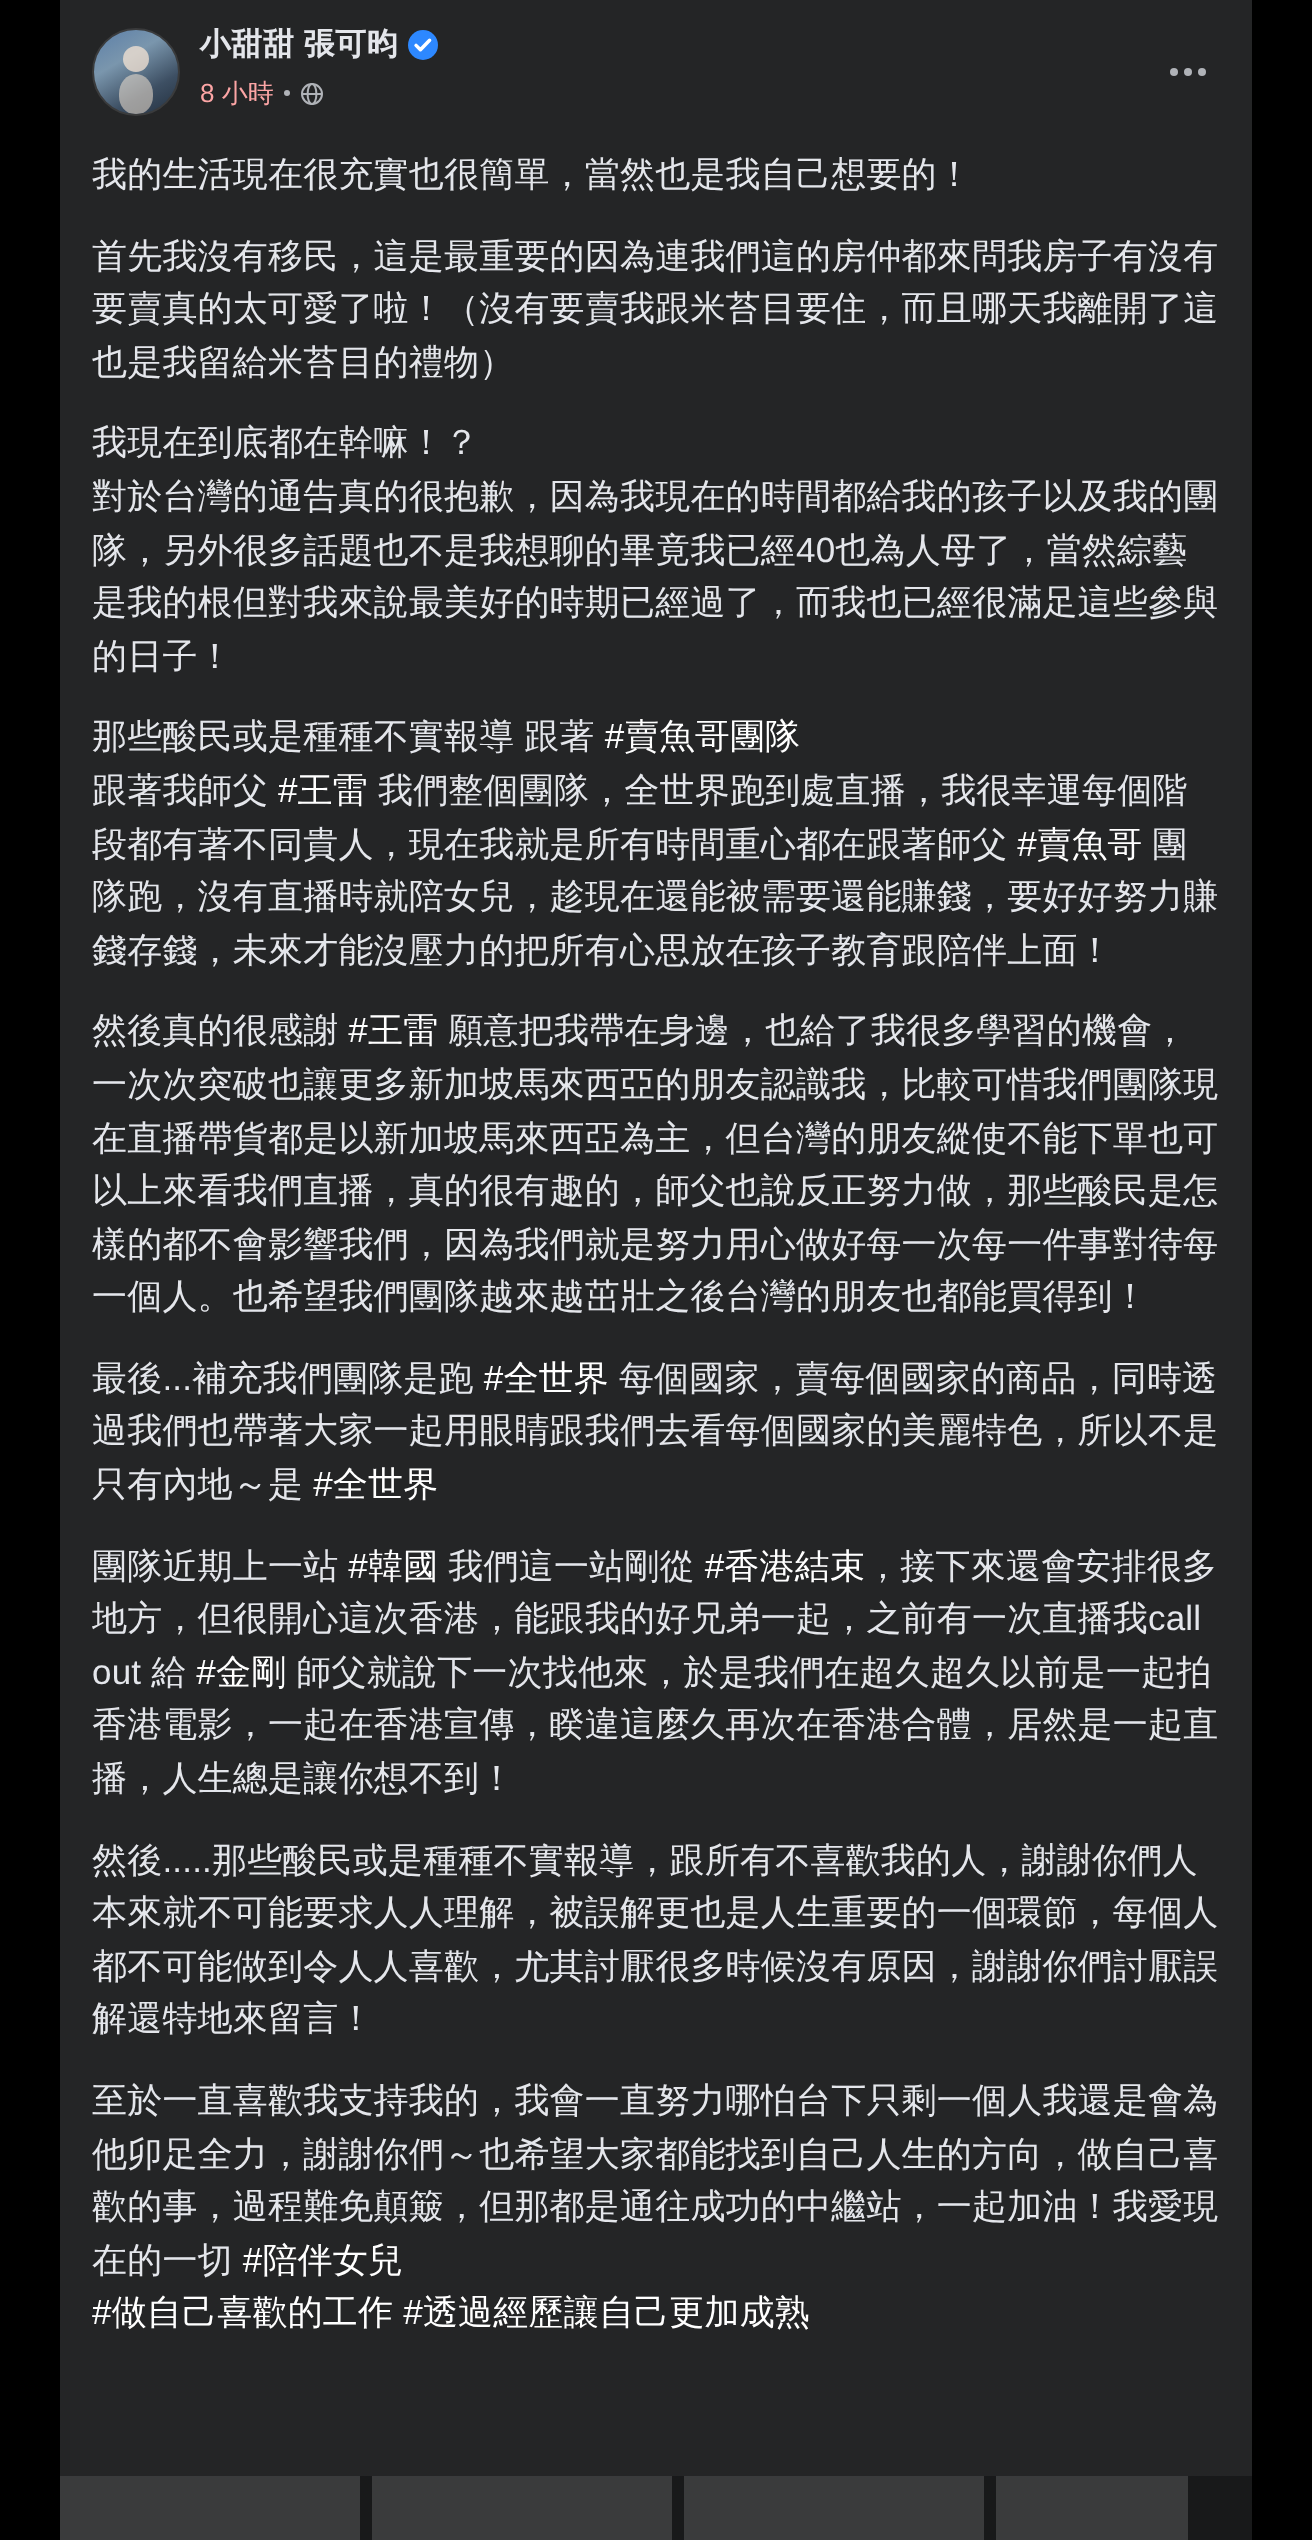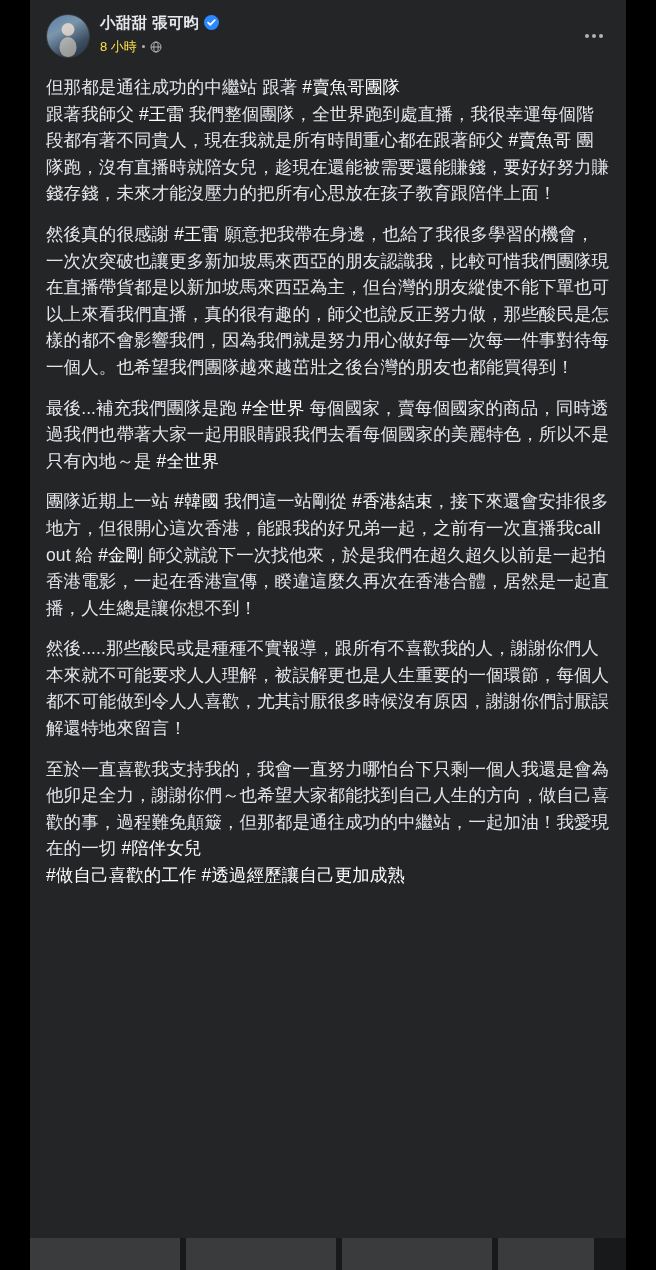--- a/index.html
+++ b/index.html
@@ -96,21 +96,21 @@
     align-items: center;
     justify-content: center;
     flex: 0 0 15px;
   }
   .verified-badge svg { display: block; }
   .meta-row {
     display: flex;
     align-items: center;
     gap: 5px;
     margin-top: 7px;
-    color: #fde047;
+    color: #fca5a5;
     font-size: 13px;
   }
   .meta-dot {
     width: 3px;
     height: 3px;
     border-radius: 50%;
     background: #b0b3b8;
     display: inline-block;
   }
   .globe-icon {
@@ -200,21 +200,22 @@
           </span>
         </div>
       </div>
       <div class="menu-dots">
         <i></i>
           <i></i>
           <i></i>
       </div>
     </div>
 
-    <div class="post-body"><div class="para"><span>但那都是通往成功的中繼站 跟著 </span><span class="tag">#賣魚哥團隊</span><span>
+    <div class="post-body"><div class="para"><span>我的生活現在很充實也很簡單，當然也是我自己想要的！</span></div><div class="para"><span>首先我沒有移民，這是最重要的因為連我們這的房仲都來問我房子有沒有要賣真的太可愛了啦！（沒有要賣我跟米苔目要住，而且哪天我離開了這也是我留給米苔目的禮物）</span></div><div class="para"><span>我現在到底都在幹嘛！？
+對於台灣的通告真的很抱歉，因為我現在的時間都給我的孩子以及我的團隊，另外很多話題也不是我想聊的畢竟我已經40也為人母了，當然綜藝是我的根但對我來說最美好的時期已經過了，而我也已經很滿足這些參與的日子！</span></div><div class="para"><span>那些酸民或是種種不實報導 跟著 </span><span class="tag">#賣魚哥團隊</span><span>
 跟著我師父 </span><span class="tag">#王雷</span><span> 我們整個團隊，全世界跑到處直播，我很幸運每個階段都有著不同貴人，現在我就是所有時間重心都在跟著師父 </span><span class="tag">#賣魚哥</span><span> 團隊跑，沒有直播時就陪女兒，趁現在還能被需要還能賺錢，要好好努力賺錢存錢，未來才能沒壓力的把所有心思放在孩子教育跟陪伴上面！</span></div><div class="para"><span>然後真的很感謝 </span><span class="tag">#王雷</span><span> 願意把我帶在身邊，也給了我很多學習的機會，一次次突破也讓更多新加坡馬來西亞的朋友認識我，比較可惜我們團隊現在直播帶貨都是以新加坡馬來西亞為主，但台灣的朋友縱使不能下單也可以上來看我們直播，真的很有趣的，師父也說反正努力做，那些酸民是怎樣的都不會影響我們，因為我們就是努力用心做好每一次每一件事對待每一個人。也希望我們團隊越來越茁壯之後台灣的朋友也都能買得到！</span></div><div class="para"><span>最後...補充我們團隊是跑 </span><span class="tag">#全世界</span><span> 每個國家，賣每個國家的商品，同時透過我們也帶著大家一起用眼睛跟我們去看每個國家的美麗特色，所以不是只有內地～是 </span><span class="tag">#全世界</span></div><div class="para"><span>團隊近期上一站 </span><span class="tag">#韓國</span><span> 我們這一站剛從 </span><span class="tag">#香港結束</span><span>，接下來還會安排很多地方，但很開心這次香港，能跟我的好兄弟一起，之前有一次直播我call out 給 </span><span class="tag">#金剛</span><span> 師父就說下一次找他來，於是我們在超久超久以前是一起拍香港電影，一起在香港宣傳，睽違這麼久再次在香港合體，居然是一起直播，人生總是讓你想不到！</span></div><div class="para"><span>然後.....那些酸民或是種種不實報導，跟所有不喜歡我的人，謝謝你們人本來就不可能要求人人理解，被誤解更也是人生重要的一個環節，每個人都不可能做到令人人喜歡，尤其討厭很多時候沒有原因，謝謝你們討厭誤解還特地來留言！</span></div><div class="para"><span>至於一直喜歡我支持我的，我會一直努力哪怕台下只剩一個人我還是會為他卯足全力，謝謝你們～也希望大家都能找到自己人生的方向，做自己喜歡的事，過程難免顛簸，但那都是通往成功的中繼站，一起加油！我愛現在的一切 </span><span class="tag">#陪伴女兒</span><span>
 </span><span class="tag">#做自己喜歡的工作</span><span> </span><span class="tag">#透過經歷讓自己更加成熟</span></div></div>
 
     <div class="fade-strip">
       <div class="thumb" style="left:0;width:150px;"></div>
       <div class="thumb" style="left:156px;width:150px;"></div>
       <div class="thumb" style="left:312px;width:150px;"></div>
       <div class="thumb" style="left:468px;width:96px;"></div>
     </div>
 

